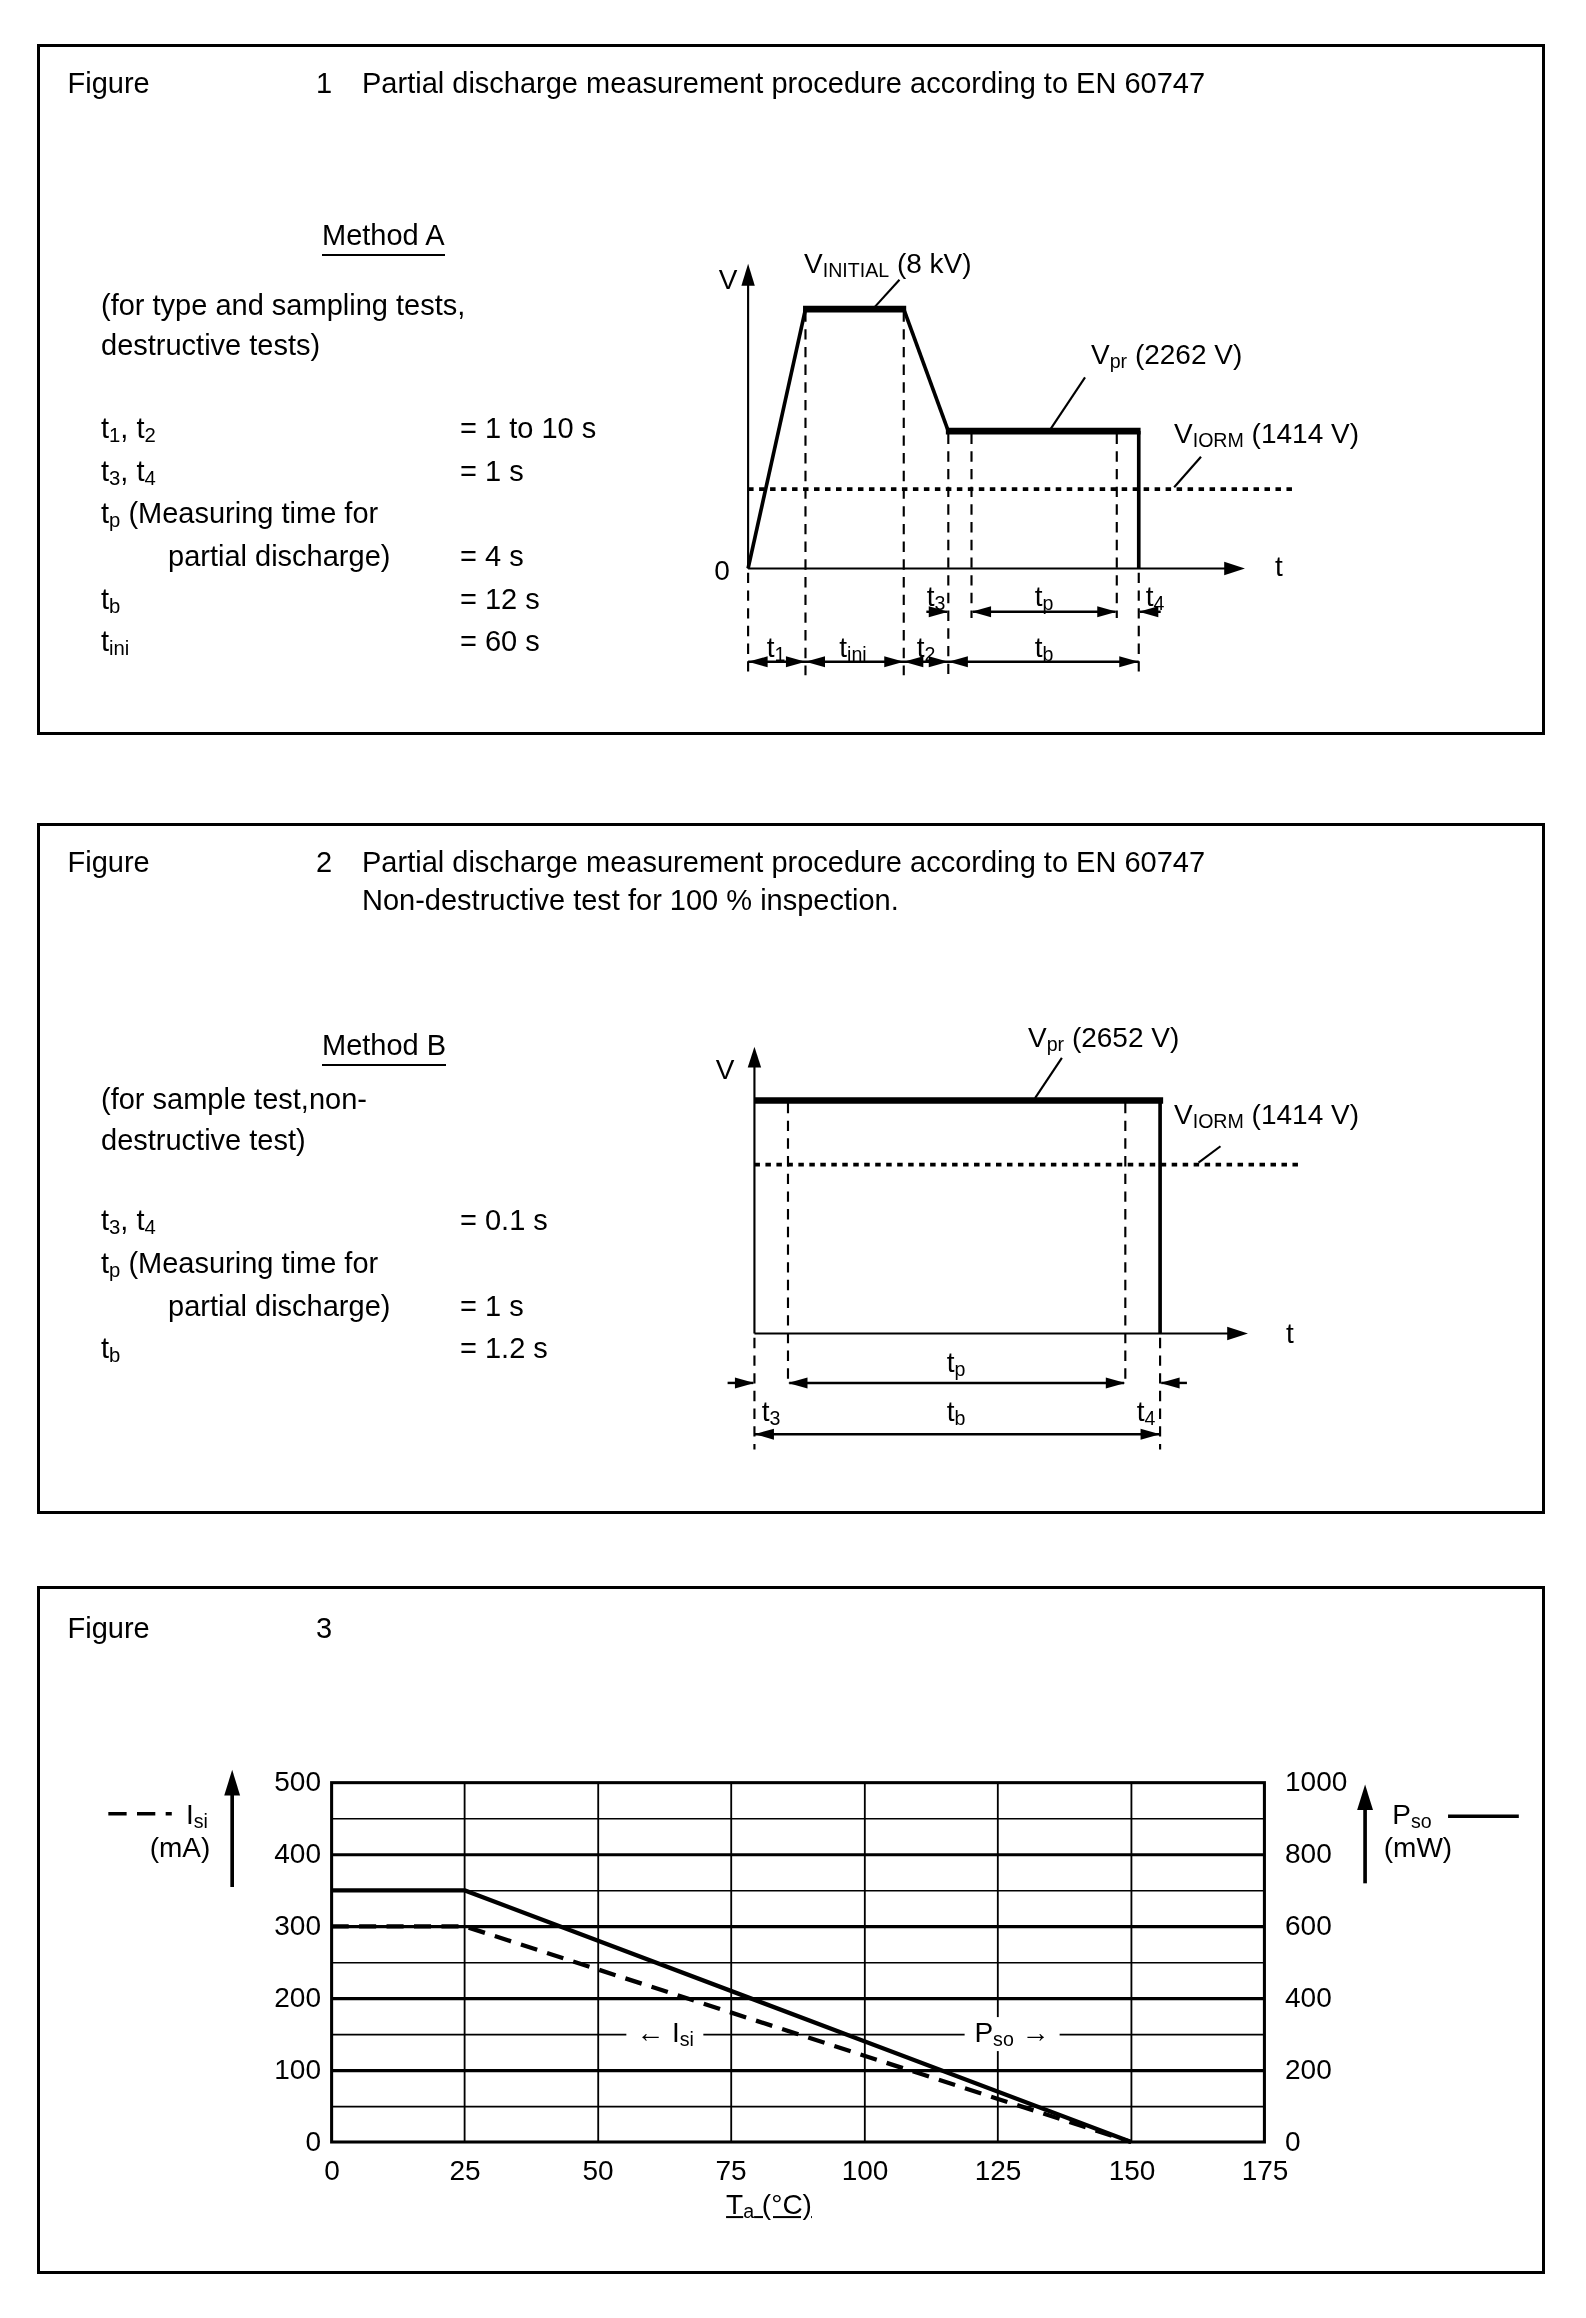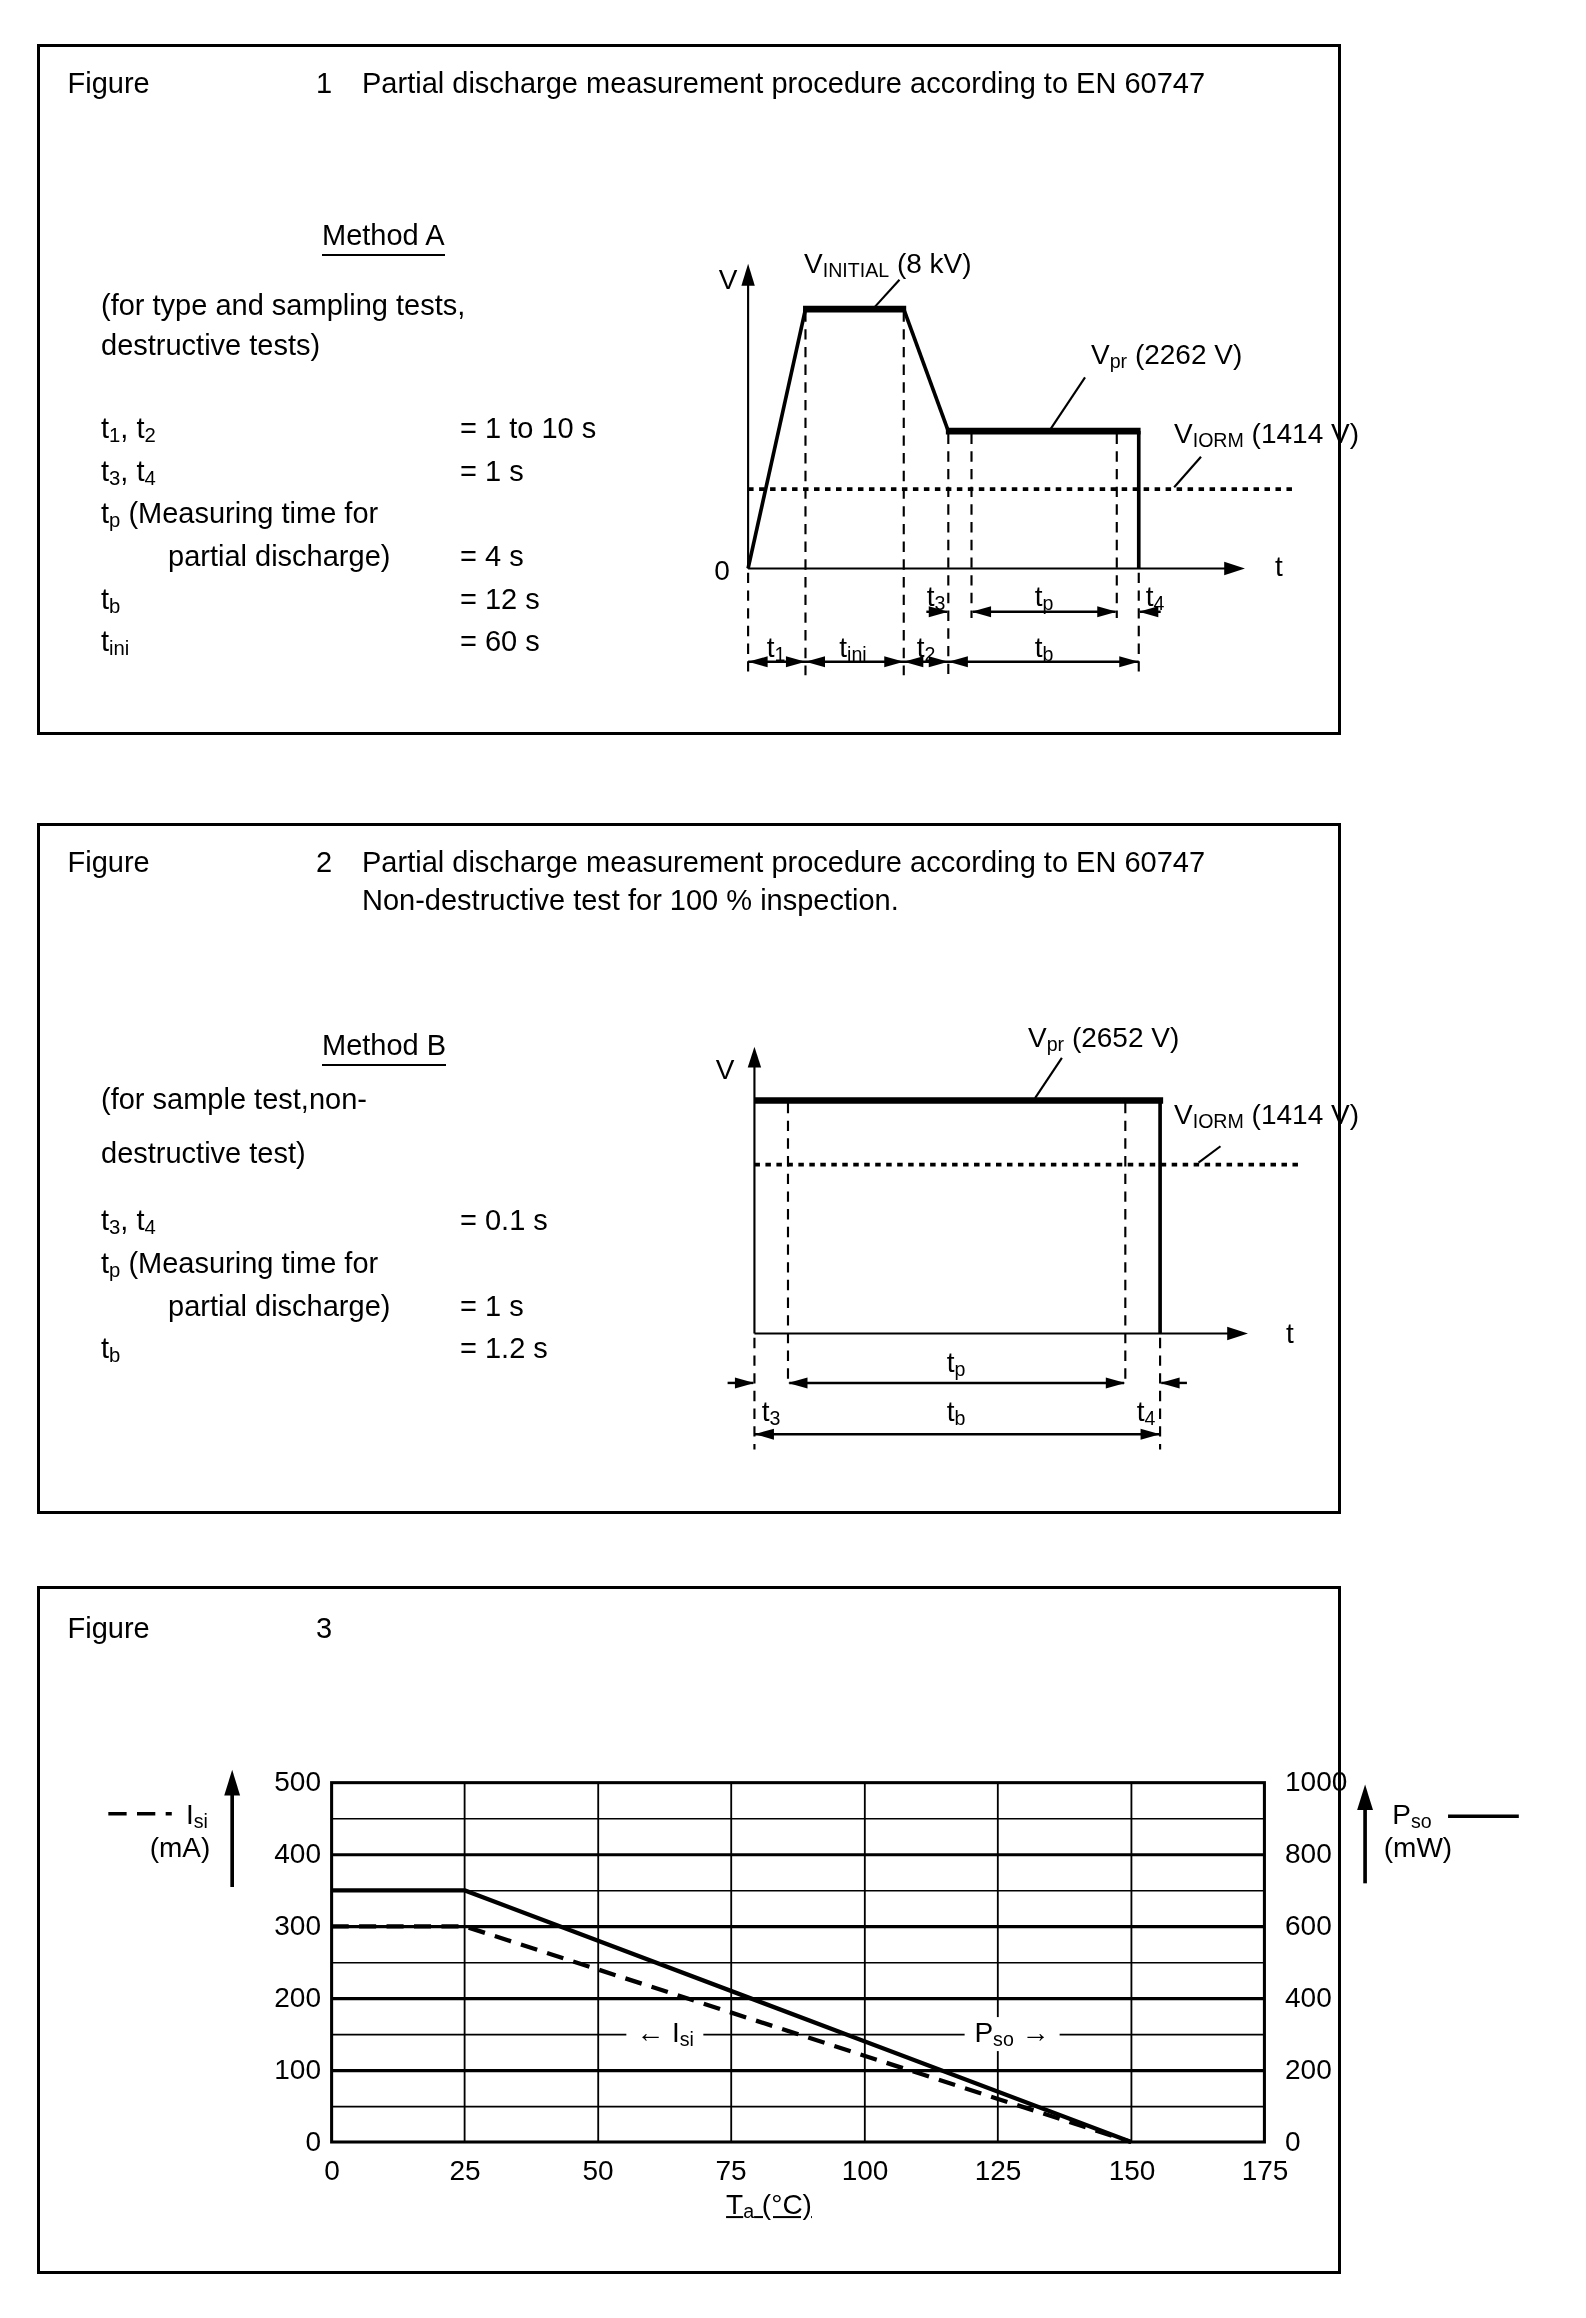--- a/index.html
+++ b/index.html
@@ -1,17 +1,17 @@
 <!DOCTYPE html>
 <html style="font-size:9.8px"><head>
 <meta charset="utf-8">
 <style>
   html,body{margin:0;padding:0;background:#ffffff;}
   body{width:1586px;height:2319px;position:relative;font-family:"Liberation Sans","DejaVu Sans",sans-serif;color:#000;}
-  .box{position:absolute;left:37px;width:1304px;border:3.1px solid #000;box-sizing:border-box;background:#fff;}
+  .box{position:absolute;left:37px;width:1508px;border:3.1px solid #000;box-sizing:border-box;background:#fff;}
   .t{position:absolute;font-size:28px;line-height:1.15;white-space:nowrap;}
   .big{font-size:29px;}
   .sb{font-size:70%;vertical-align:-0.22em;letter-spacing:0;}
   .ctr{transform:translate(-50%,-50%);}
   .ctrx{transform:translateX(-50%);}
   .rt{transform:translate(-100%,-50%);margin-left:8px;}
   .lt{transform:translateY(-50%);}
   .method{font-size:29px;border-bottom:2.4px solid #000;padding-bottom:1.8px;}
   .wbg{background:#fff;padding:0 9.8px;}
   svg{position:absolute;overflow:visible;}
@@ -108,21 +108,21 @@
 </div>
 
 <div class="box" style="top:823px;height:691px;">
   <div class="t big" style="left:27.5px;top:20px;">Figure</div>
   <div class="t big" style="left:276px;top:20px;">2</div>
   <div class="t big" style="left:322px;top:20px;">Partial discharge measurement procedure according to EN 60747</div>
   <div class="t big" style="left:322px;top:58px;">Non-destructive test for 100 % inspection.</div>
 
   <div class="t method" style="left:282px;top:203px;">Method B</div>
   <div class="t big" style="left:61px;top:257px;">(for sample test,non-</div>
-  <div class="t big" style="left:61px;top:311px;">destructive test)</div>
+  <div class="t big" style="left:61px;top:298px;">destructive test)</div>
 
   <div class="t big" style="left:61px;top:378px;"><span>t</span><span class="sb">3</span><span>, t</span><span class="sb">4</span></div>
   <div class="t big" style="left:420px;top:378px;">= 0.1 s</div>
   <div class="t big" style="left:61px;top:421px;"><span>t</span><span class="sb">p</span><span> (Measuring time for</span></div>
   <div class="t big" style="left:128px;top:464px;"><span>partial discharge)</span></div>
   <div class="t big" style="left:420px;top:464px;">= 1 s</div>
   <div class="t big" style="left:61px;top:506px;"><span>t</span><span class="sb">b</span></div>
   <div class="t big" style="left:420px;top:506px;">= 1.2 s</div>
 
   <svg style="left:647px;top:183px;" width="862" height="488" viewBox="0 0 1412 800">

